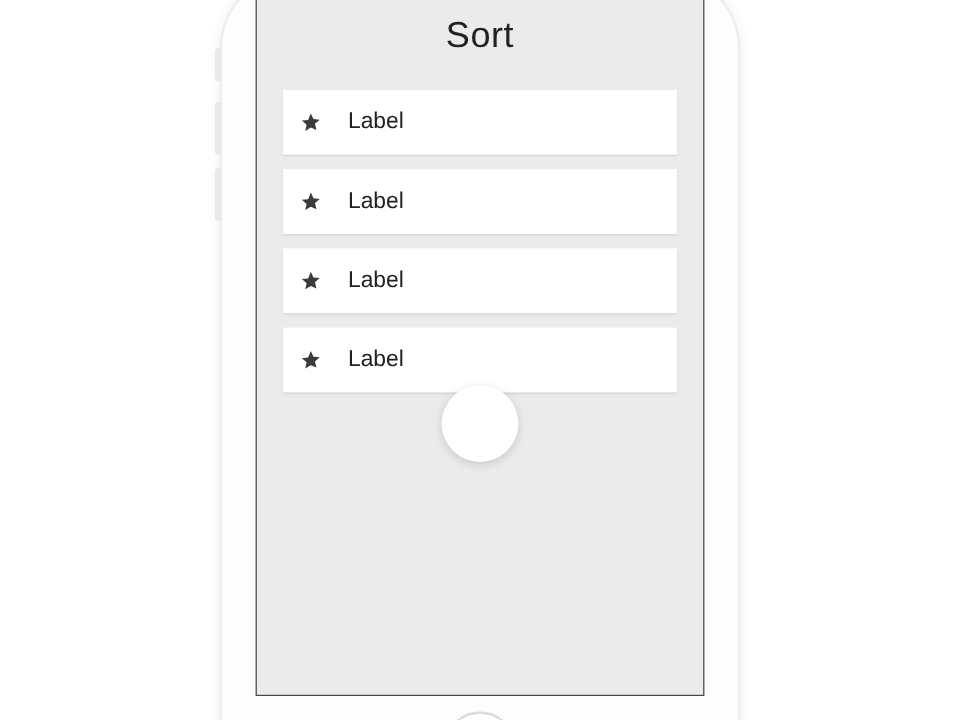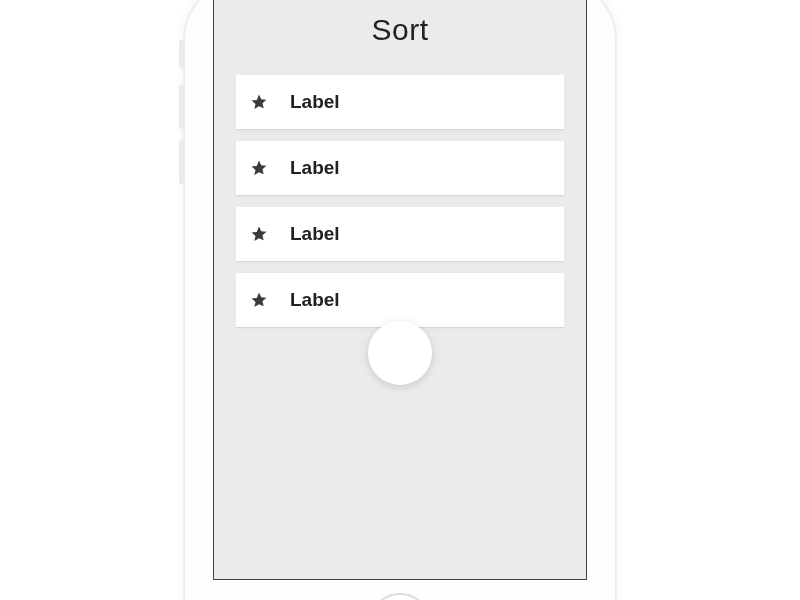--- a/index.html
+++ b/index.html
@@ -101,21 +101,21 @@
       margin-right: 22px;
     }
     .star-icon svg {
       width: 100%;
       height: 100%;
       display: block;
       fill: #3b3b3b;
     }
     .item-label {
       font-size: 19px;
-      font-weight: 700;
+      font-weight: 400;
       color: #222;
     }
     .touch-indicator {
       position: absolute;
       width: 64px;
       height: 64px;
       border-radius: 50%;
       background: #fff;
       box-shadow: 0 2px 8px rgba(0,0,0,0.15);
       left: 50%;

